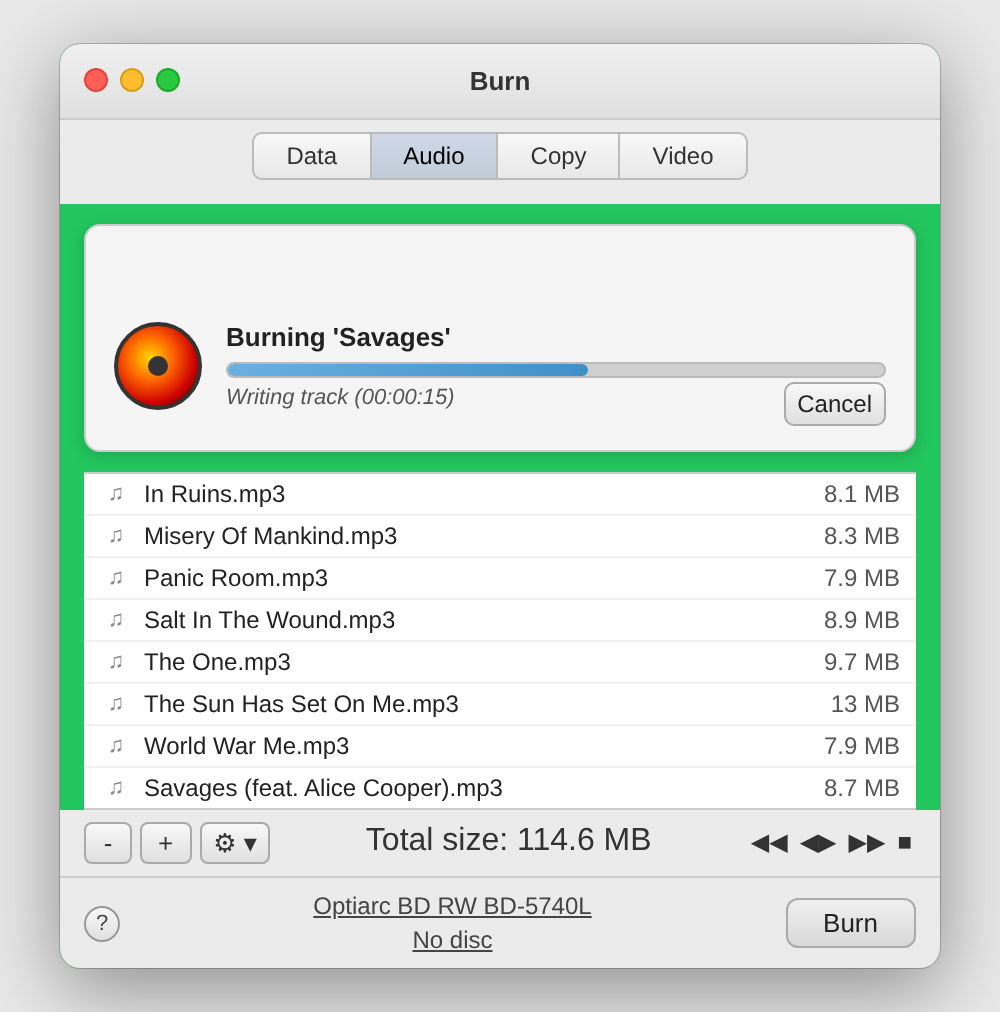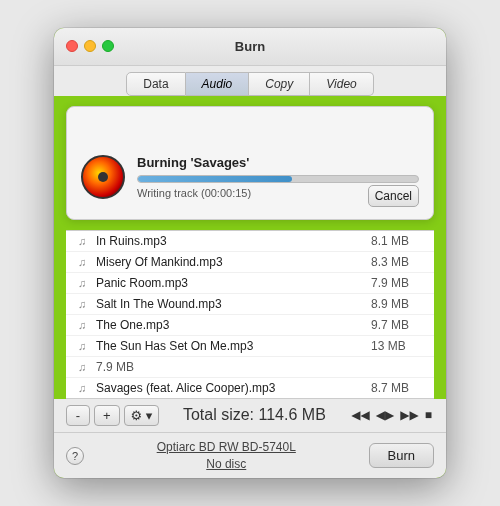--- a/index.html
+++ b/index.html
@@ -7,24 +7,24 @@
       background: #e8e8e8;
       display: flex;
       justify-content: center;
       align-items: center;
       width: 500px;
       height: 506px;
       font-family: -apple-system, BlinkMacSystemFont, "Helvetica Neue", sans-serif;
     }
 
     .window {
-      background: #84cc16;
+      background: #22c55e;
       border-radius: 10px;
       box-shadow: 0 10px 40px rgba(0,0,0,0.4), 0 0 0 0.5px rgba(0,0,0,0.2);
-      width: 392px;
+      width: 440px;
       overflow: hidden;
     }
 
     .title-bar {
       background: linear-gradient(to bottom, #f0f0f0, #e0e0e0);
       height: 38px;
       display: flex;
       align-items: center;
       justify-content: center;
       position: relative;
@@ -52,21 +52,21 @@
     .window-title {
       font-size: 13px;
       font-weight: 600;
       color: #333;
     }
 
     .tab-bar {
       display: flex;
       justify-content: center;
       align-items: center;
-      padding: 6px 0 0 0;
+      padding: 6px 0 12px 0;
       gap: 0;
       background: #ebebeb;
     }
 
     .tab {
       padding: 4px 16px;
       font-size: 12px;
       color: #333;
       border: 1px solid #bbb;
       background: linear-gradient(to bottom, #f8f8f8, #e8e8e8);
@@ -77,21 +77,20 @@
     .tab:first-child {
       border-radius: 5px 0 0 5px;
     }
 
     .tab:last-child {
       border-radius: 0 5px 5px 0;
     }
 
     .tab + .tab {
       border-left: none;
-      font-style: italic;
     }
 
     .tab.active {
       background: linear-gradient(to bottom, #d0d8e8, #c0ccd8);
       color: #000;
       font-weight: 500;
     }
 
     
     .burn-overlay {
@@ -157,20 +156,21 @@
 
     .progress-bar-fill {
       height: 100%;
       background: linear-gradient(to right, #6ab0e0, #4090c8);
       border-radius: 4px;
     }
 
     .burn-status {
       font-size: 11px;
       color: #555;
+      font-style: italic;
     }
 
     .cancel-btn {
       position: absolute;
       right: 14px;
       bottom: 12px;
       padding: 3px 6px;
       font-size: 12px;
       background: linear-gradient(to bottom, #f8f8f8, #e0e0e0);
       border: 1px solid #aaa;
@@ -217,20 +217,21 @@
     .file-name {
       flex: 1;
       overflow: hidden;
       text-overflow: ellipsis;
       white-space: nowrap;
     }
 
     .file-size {
       color: #555;
       font-size: 12px;
+      text-align: right;
       min-width: 55px;
     }
 
     
     .bottom-toolbar {
       display: flex;
       align-items: center;
       padding: 6px 12px;
       gap: 4px;
       background: #ebebeb;
@@ -379,20 +380,21 @@
       <span class="file-name">The One.mp3</span>
       <span class="file-size">9.7 MB</span>
     </div>
     <div class="file-row">
       <div class="file-icon">♫</div>
       <span class="file-name">The Sun Has Set On Me.mp3</span>
       <span class="file-size">13 MB</span>
     </div>
     <div class="file-row">
       <div class="file-icon">♫</div>
+      <span class="file-name">World War Me.mp3</span>
       <span class="file-size">7.9 MB</span>
     </div>
     <div class="file-row">
       <div class="file-icon">♫</div>
       <span class="file-name">Savages (feat. Alice Cooper).mp3</span>
       <span class="file-size">8.7 MB</span>
     </div>
   </div>
 
   <div class="bottom-toolbar">

